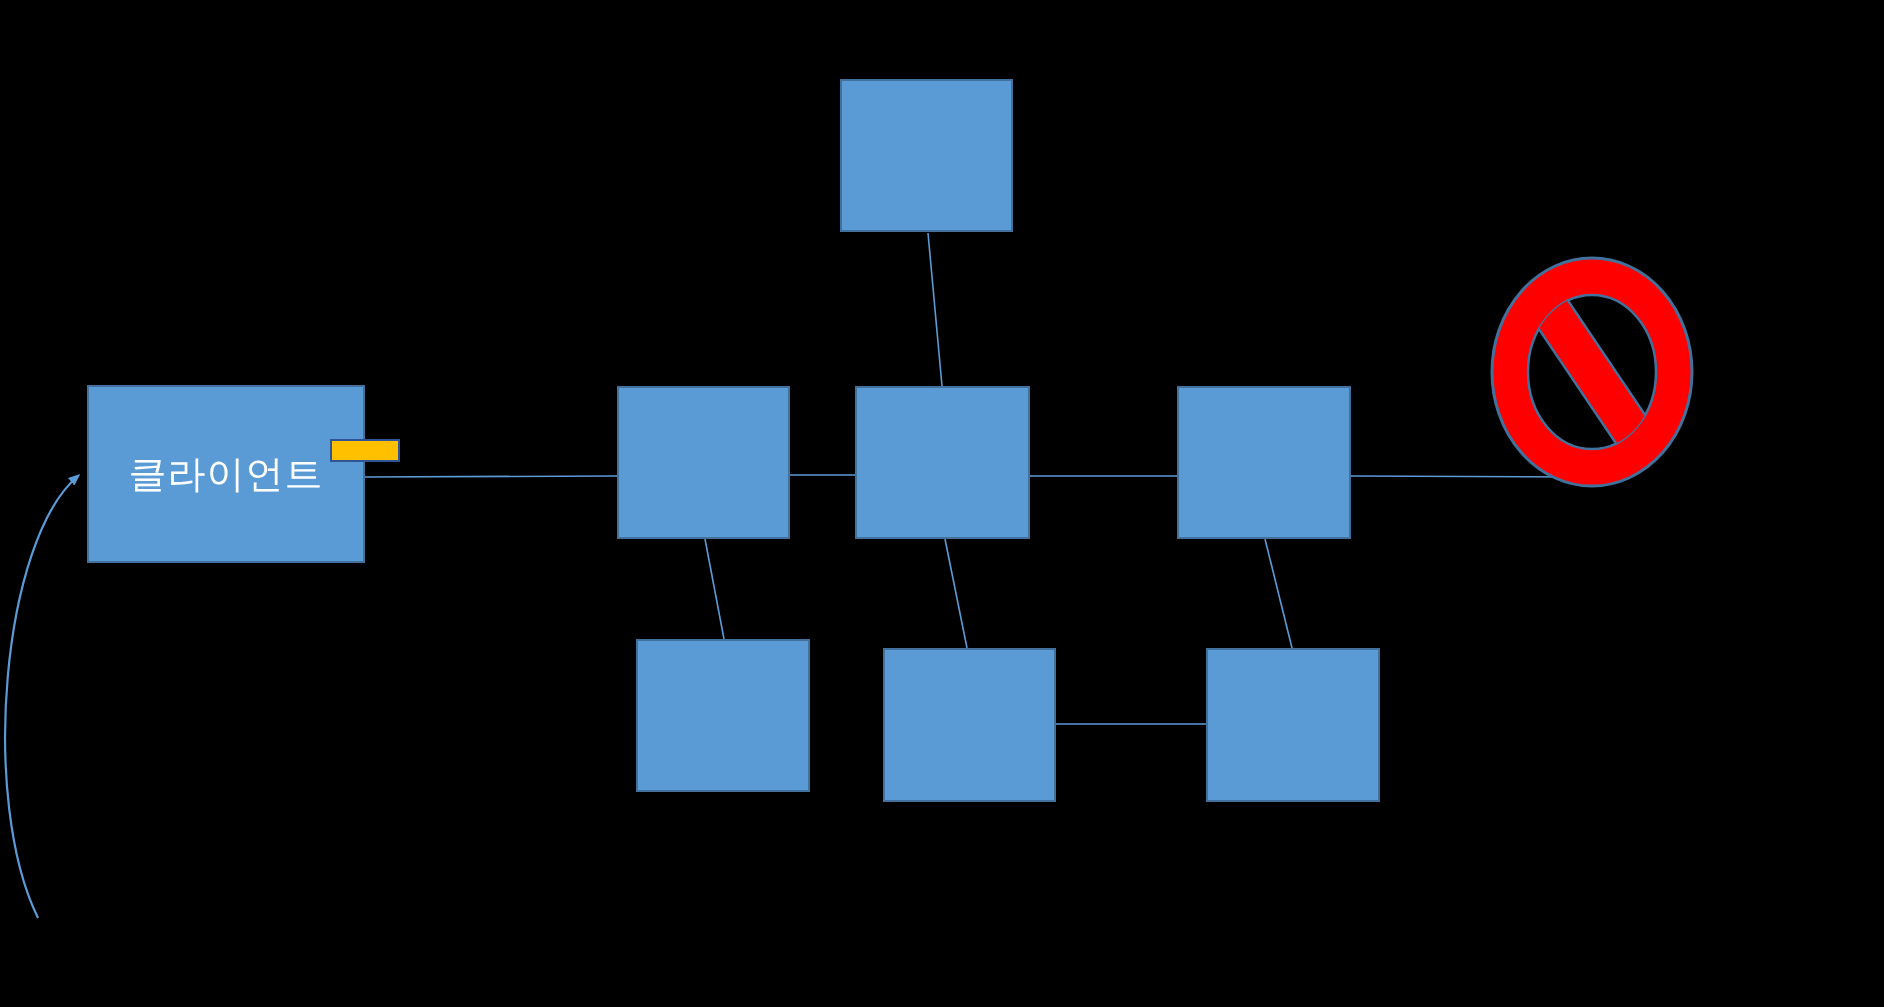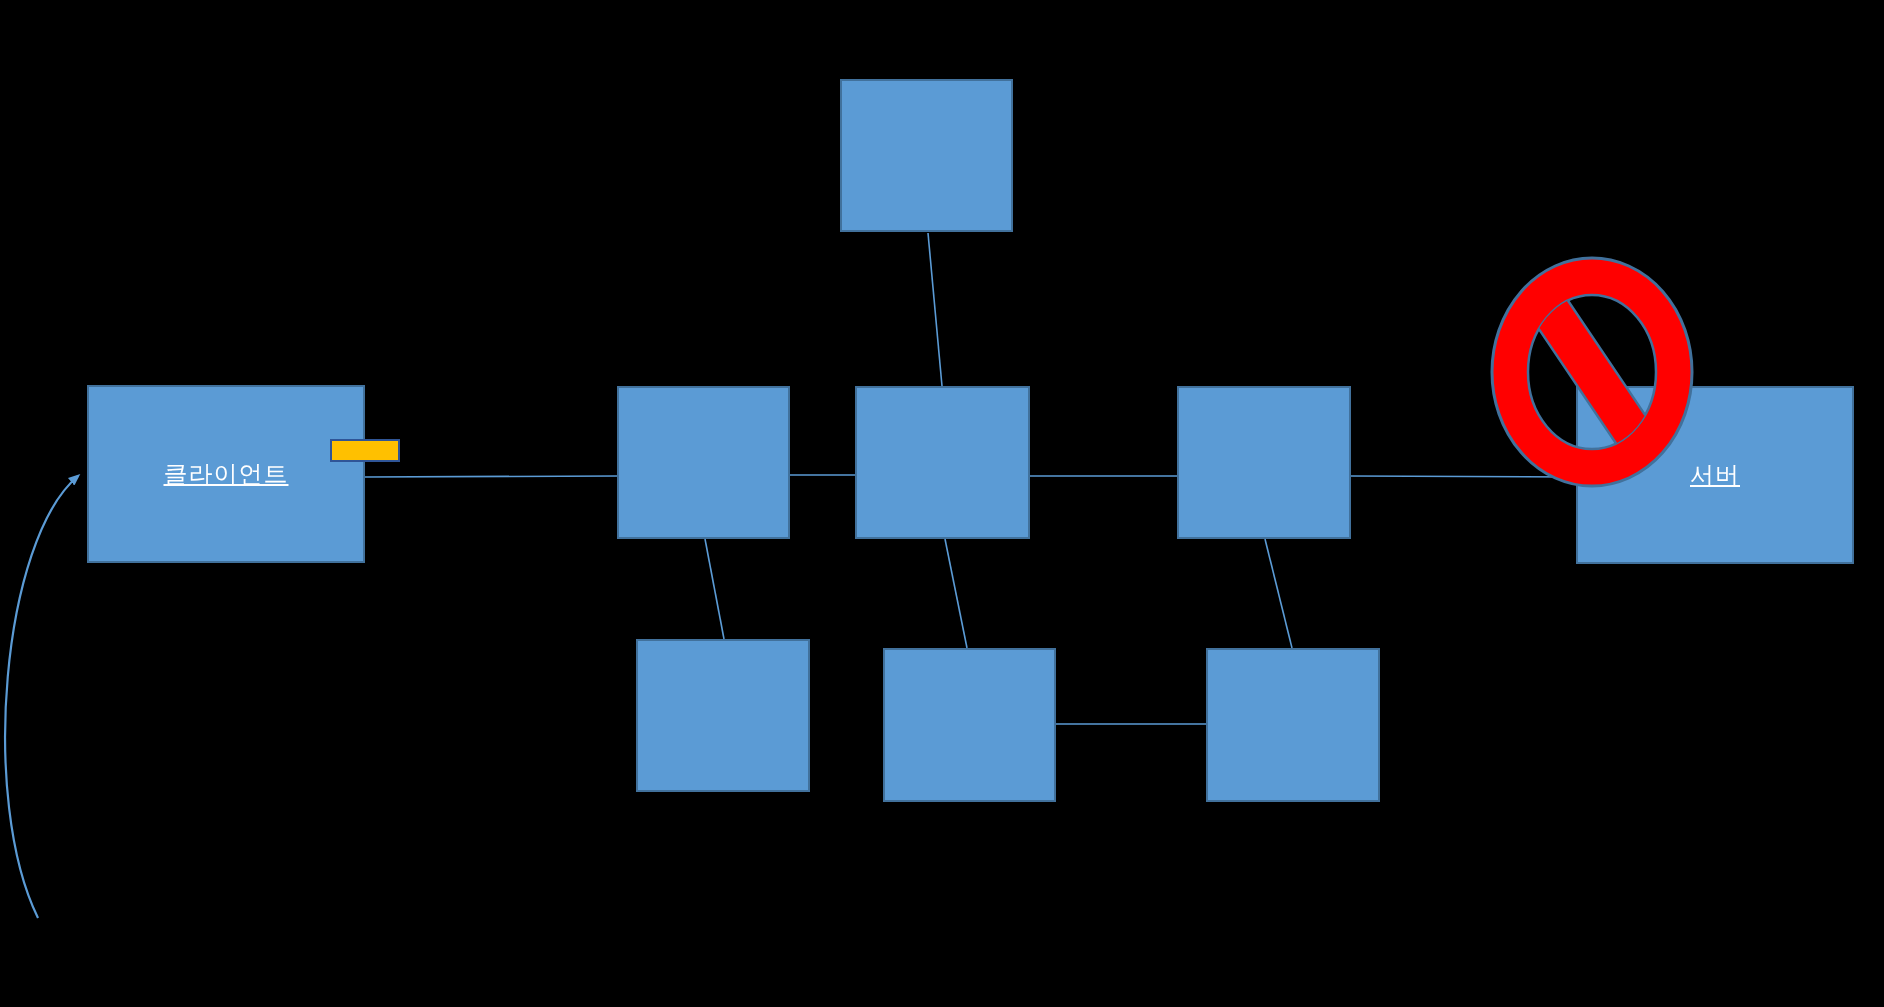--- a/index.html
+++ b/index.html
@@ -42,24 +42,23 @@
     position: absolute;
     background: var(--node-fill);
     border: 2.5px solid var(--node-border);
     box-sizing: border-box;
     display: flex;
     align-items: center;
     justify-content: center;
   }
   .node .node-label {
     color: var(--label-text);
-    font-size: 24px;
+    font-size: 38px;
     letter-spacing: 1px;
     white-space: nowrap;
-    text-decoration: underline;
   }
   .node-top        { left: 840px;  top: 79px;  width: 173px; height: 153px; }
   .node-mid-left   { left: 617px;  top: 386px; width: 173px; height: 153px; }
   .node-mid-center { left: 855px;  top: 386px; width: 175px; height: 153px; }
   .node-mid-right  { left: 1177px; top: 386px; width: 174px; height: 153px; }
   .node-bot-left   { left: 636px;  top: 639px; width: 174px; height: 153px; }
   .node-bot-center { left: 883px;  top: 648px; width: 173px; height: 154px; }
   .node-bot-right  { left: 1206px; top: 648px; width: 174px; height: 154px; }
   .node-client     { left: 87px;   top: 385px; width: 278px; height: 178px; }
   .node-server     { left: 1576px; top: 386px; width: 278px; height: 178px; }
@@ -109,23 +108,20 @@
   <div class="node node-mid-center"></div>
   <div class="node node-mid-right"></div>
   <div class="node node-bot-left"></div>
   <div class="node node-bot-center"></div>
   <div class="node node-bot-right"></div>
 
   <div class="node node-client">
     <span class="node-label">클라이언트</span>
   </div>
 
-  <div class="node node-server">
-    <span class="node-label">서버</span>
-  </div>
 
   <div class="highlight-rect"></div>
 
   <svg class="no-symbol" viewBox="0 0 208 238">
     <defs>
       <mask id="ring-mask">
         <rect x="0" y="0" width="208" height="238" fill="black"></rect>
         <ellipse cx="104" cy="119" rx="100" ry="114" fill="white"></ellipse>
         <ellipse cx="104" cy="119" rx="64" ry="77" fill="black"></ellipse>
         <rect x="9" y="99" width="190" height="40" fill="white" transform="rotate(56 104 119)"></rect>

